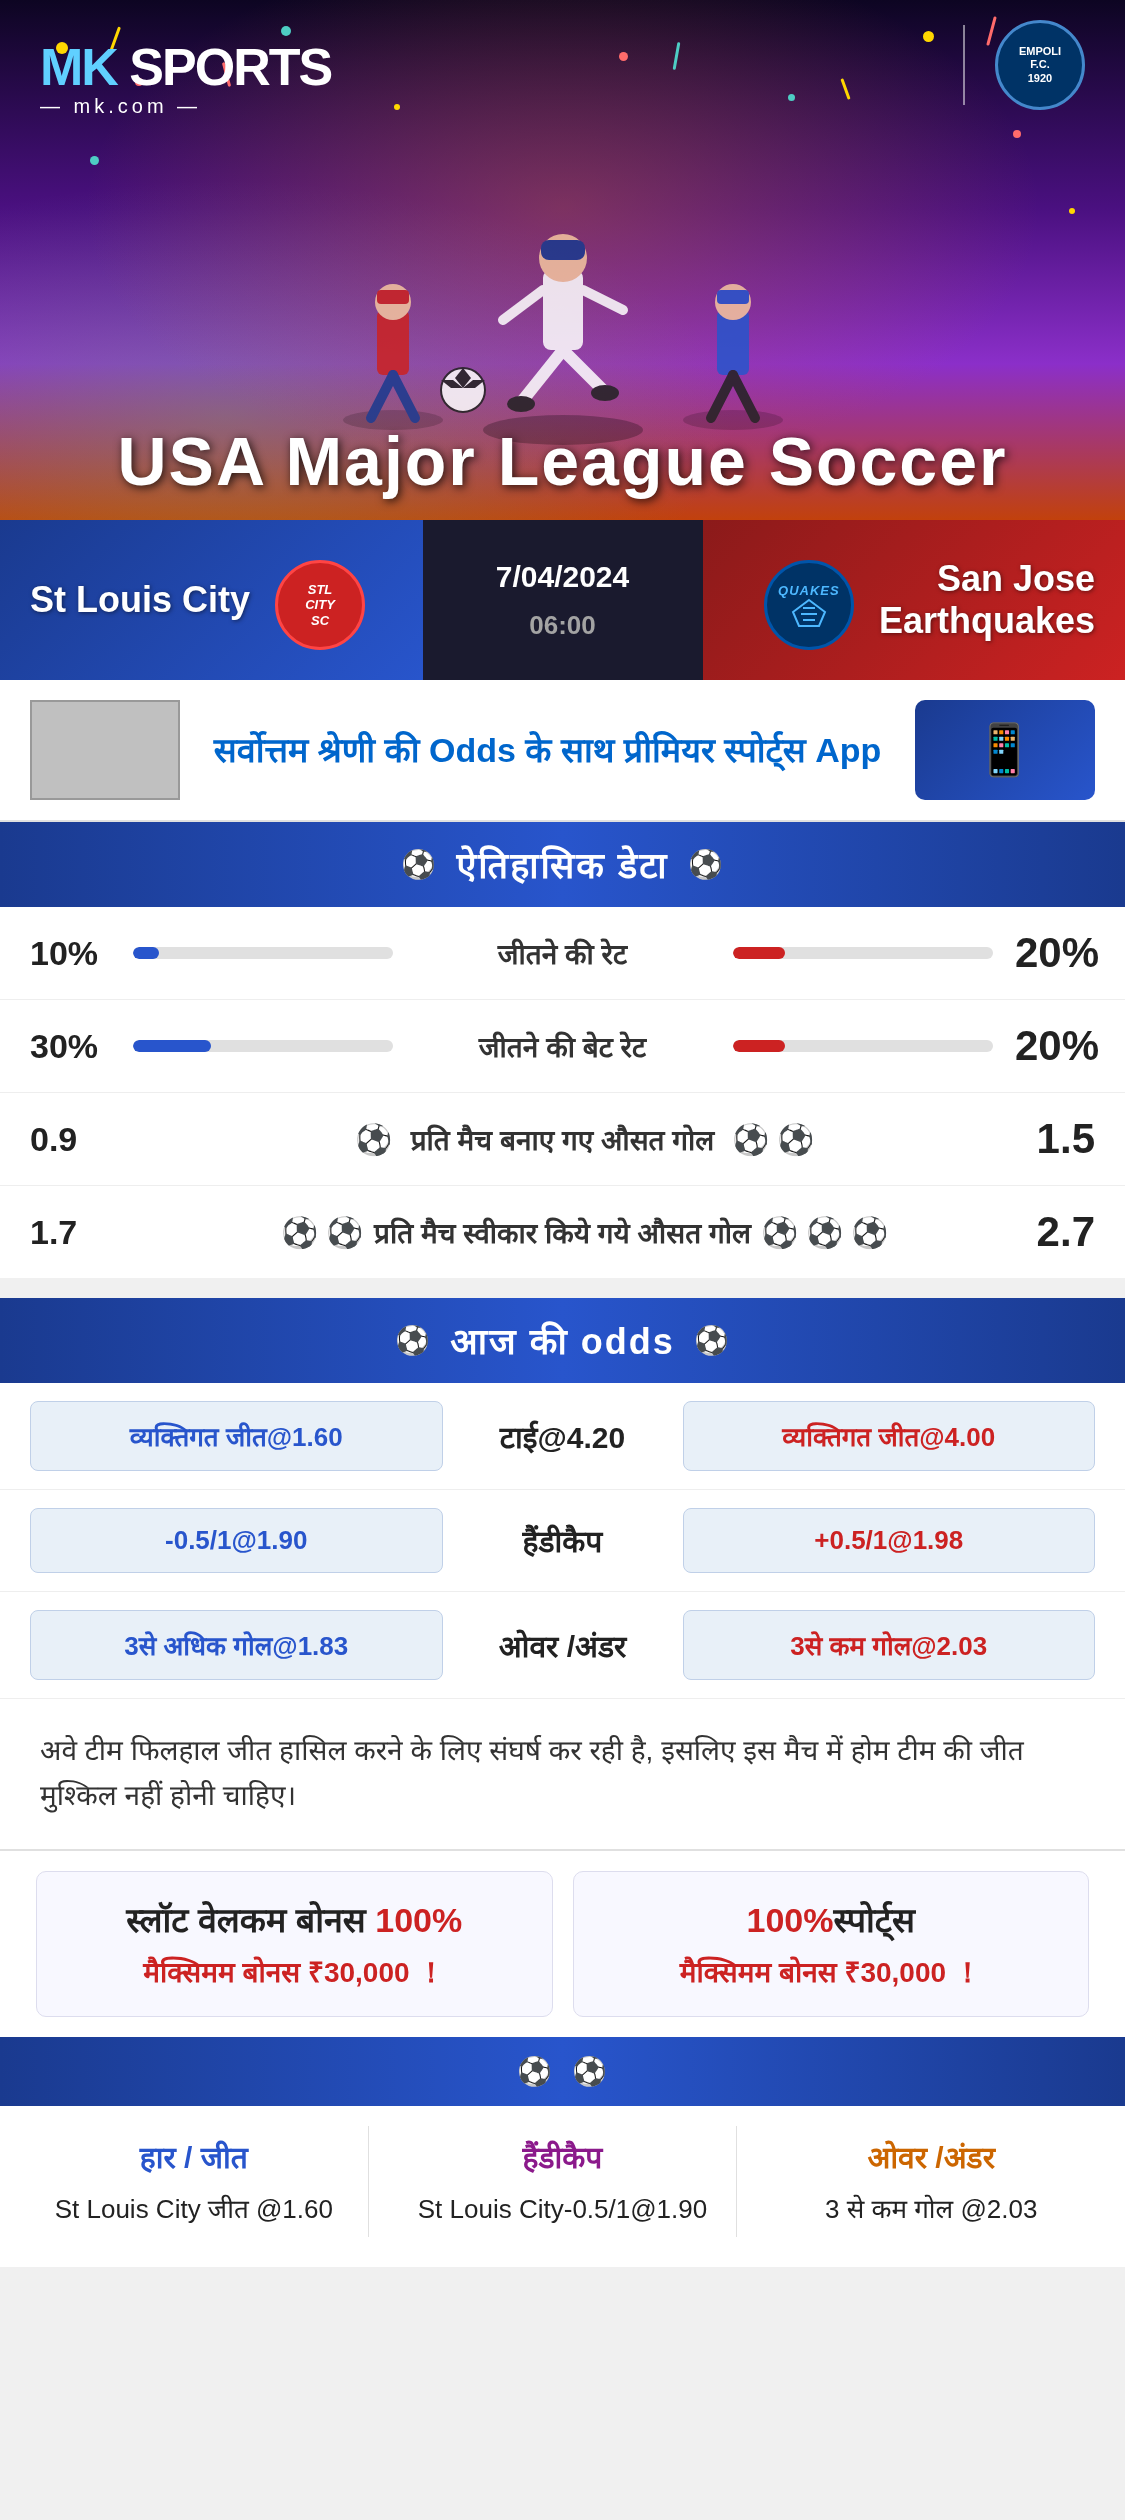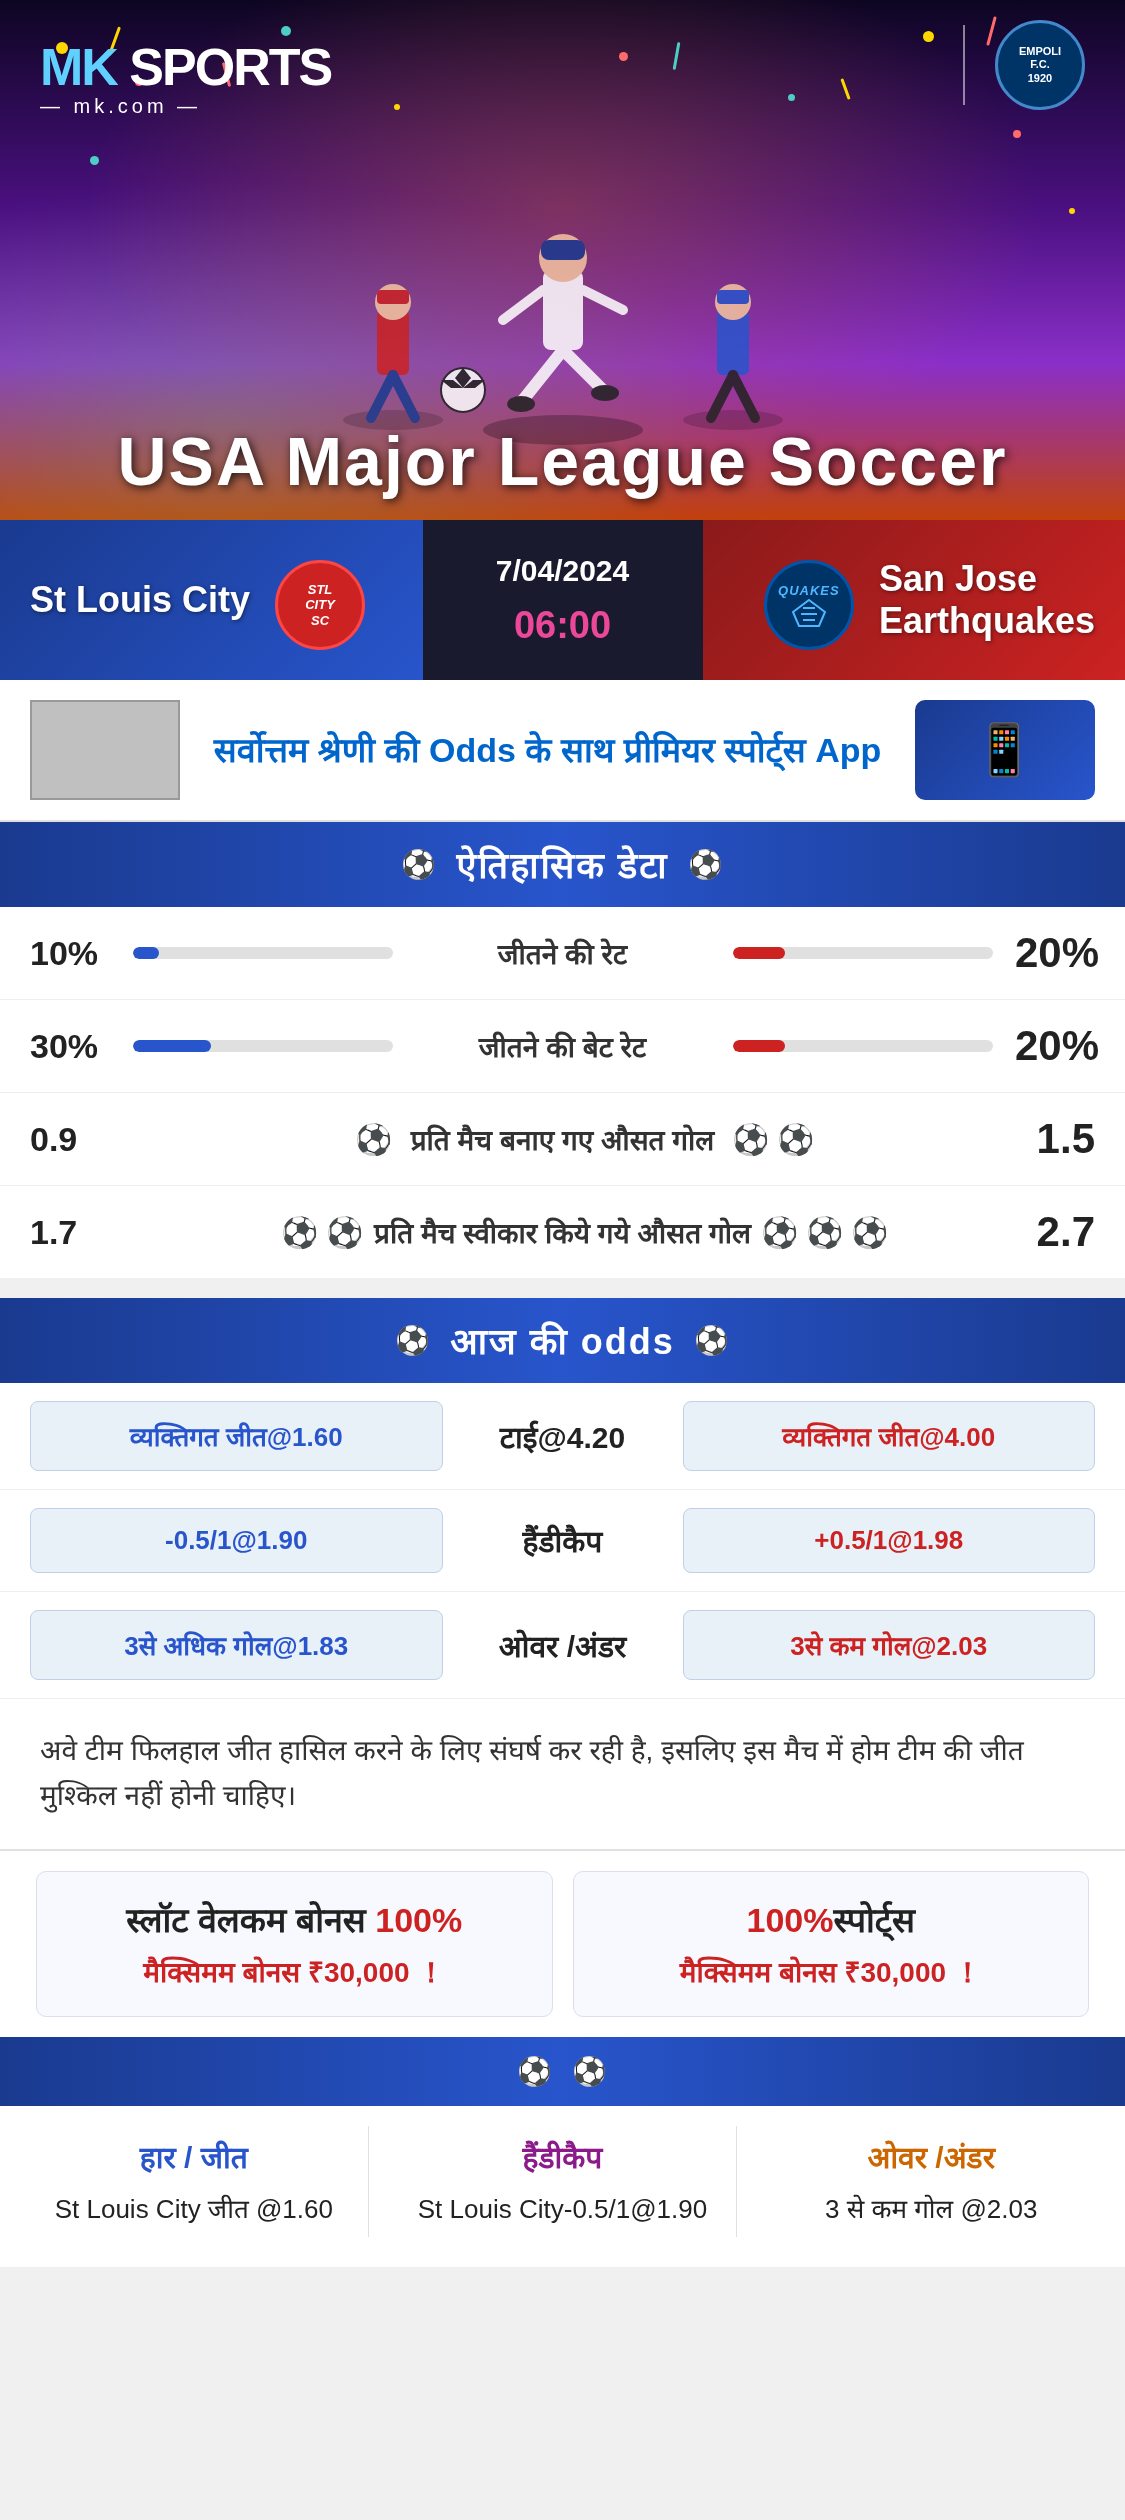--- a/index.html
+++ b/index.html
@@ -135,20 +135,21 @@
       gap: 20px;
       background: linear-gradient(135deg, #8b1a1a 0%, #cc2222 100%);
     }
     .team-name {
       font-size: 36px;
       font-weight: 900;
       color: white;
       text-shadow: 1px 1px 4px rgba(0,0,0,0.5);
     }
     .team-away .team-name {
+      text-align: right;
     }
     .team-logo {
       width: 100px;
       height: 100px;
       display: flex;
       align-items: flex-end;
       justify-content: center;
       font-style: italic;
     }
     
@@ -196,23 +197,23 @@
       justify-content: center;
       background: #1a1a2e;
       gap: 16px;
     }
     .match-date {
       font-size: 30px;
       font-weight: bold;
       color: white;
     }
     .match-time {
-      font-size: 38px;
-      font-weight: 900;
-      color: #ec4899;
+      font-size: 26px;
+      font-weight: 900;
+      color: #a3a3a3;
     }
 
     
     .promo-banner {
       width: 1125px;
       background: white;
       display: flex;
       align-items: center;
       padding: 20px 30px;
       gap: 20px;

